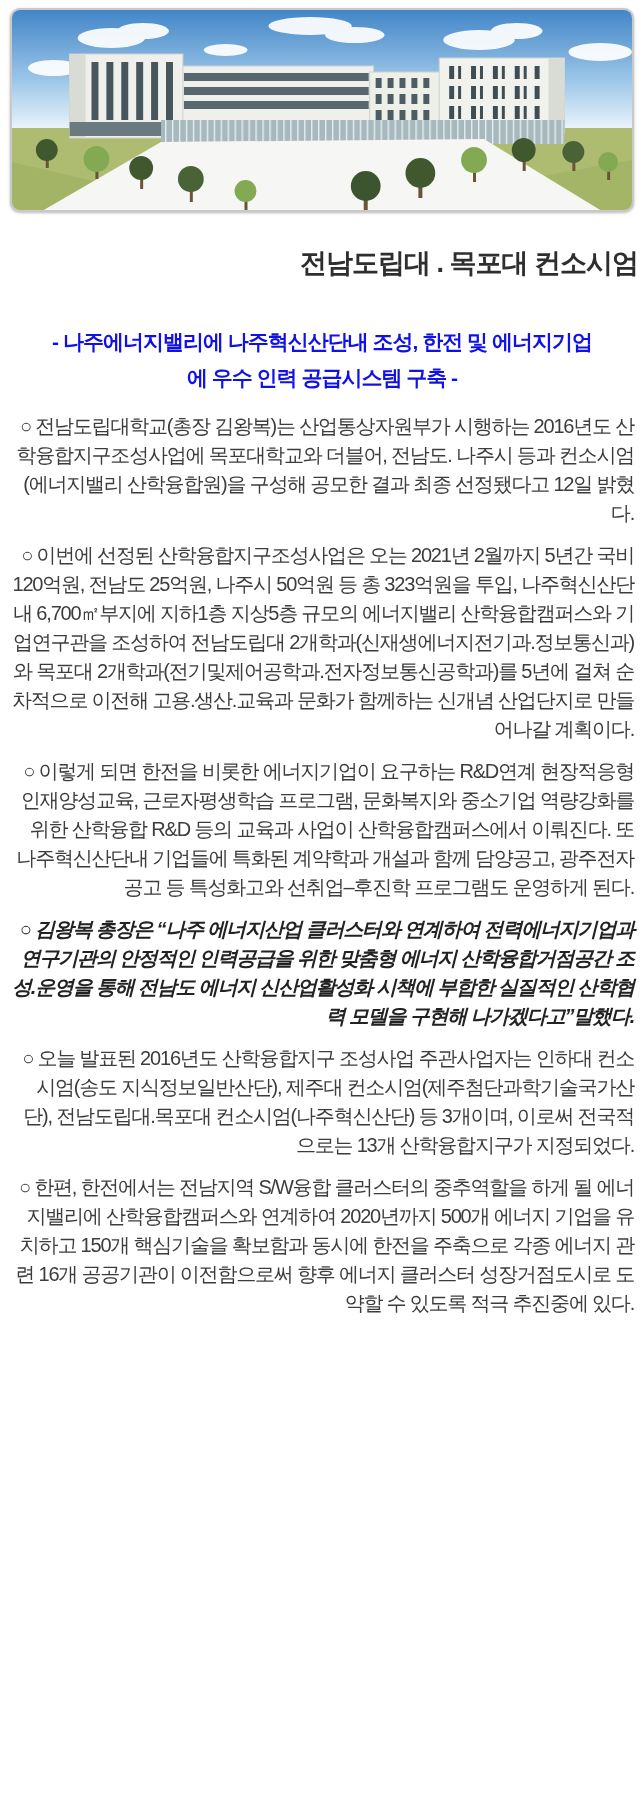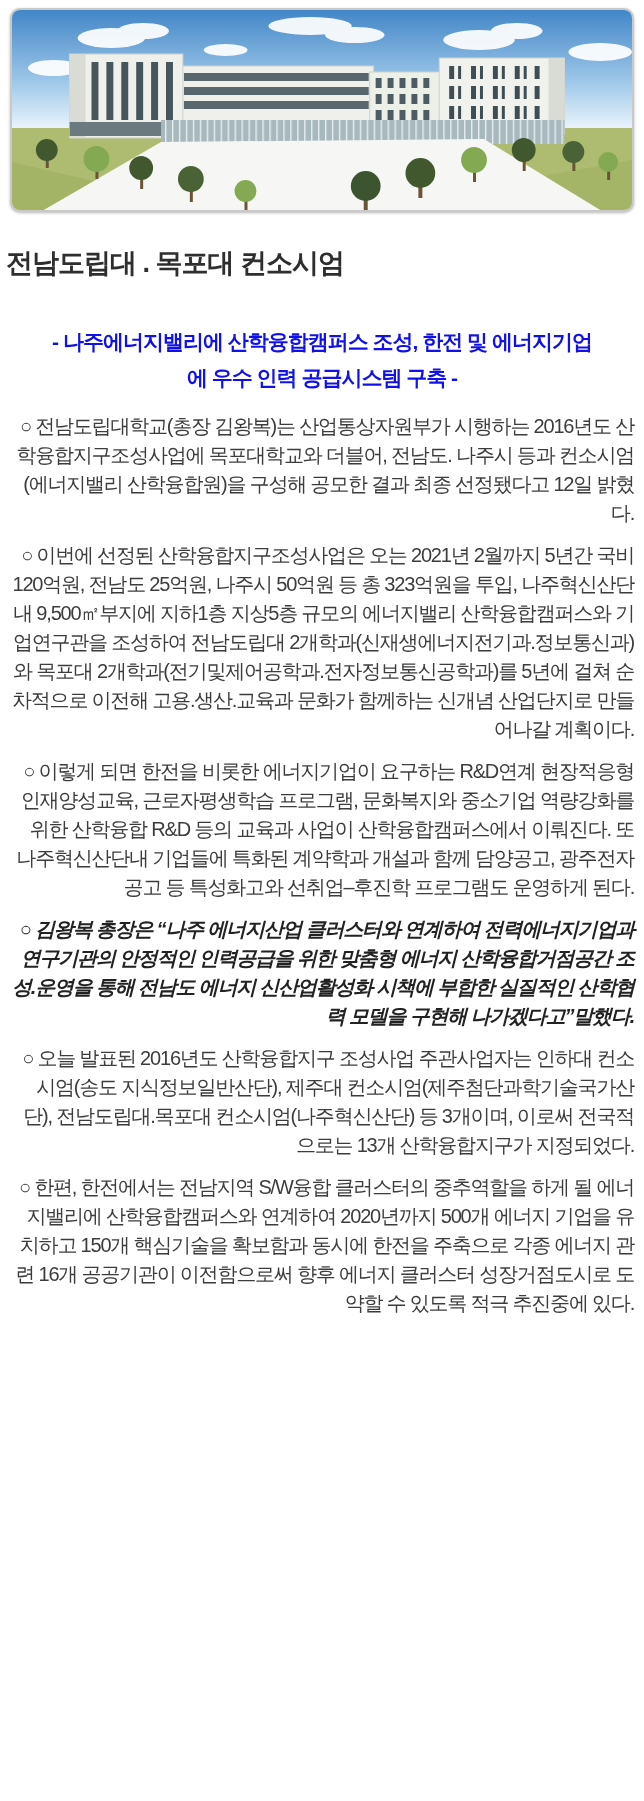--- a/index.html
+++ b/index.html
@@ -13,21 +13,21 @@
     height:200px;
     border:2px solid #c9c9c9;
     border-radius:10px;
     overflow:hidden;
     background:#fff;
     box-shadow:0 1px 3px rgba(0,0,0,.28);
   }
   .photo-frame svg{display:block;width:100%;height:100%;}
   .title{
     margin:32px 6px 0 6px;
-    text-align:left;
+    text-align:right;
     font-weight:bold;
     font-size:27px;
     line-height:38px;
     color:#2e2e2e;
     letter-spacing:-1px;
   }
   .subtitle{
     margin:42px 4px 0 4px;
     text-align:center;
     font-weight:bold;
@@ -210,24 +210,24 @@
         </g>
     </g>
   </svg>
 </figure>
 
 <header class="title">
   <div>전남도립대 . 목포대 컨소시엄</div>
 </header>
 
 <div class="subtitle">
-  <div>- 나주에너지밸리에 산학융합캠퍼스 조성, 한전 및 에너지기업</div>
+  <div>- 나주에너지밸리에 나주혁신산단내 조성, 한전 및 에너지기업</div>
   <div>에 우수 인력 공급시스템 구축 -</div>
 </div>
 
 <article class="article">
   <p>○ 전남도립대학교(총장 김왕복)는 산업통상자원부가 시행하는 2016년도 산학융합지구조성사업에 목포대학교와 더블어, 전남도. 나주시 등과 컨소시엄(에너지밸리 산학융합원)을 구성해 공모한 결과 최종 선정됐다고 12일 밝혔다.</p>
-  <p>○ 이번에 선정된 산학융합지구조성사업은 오는 2021년 2월까지 5년간 국비 120억원, 전남도 25억원, 나주시 50억원 등 총 323억원을 투입, 나주혁신산단내 9,500㎡부지에 지하1층 지상5층 규모의 에너지밸리 산학융합캠퍼스와 기업연구관을 조성하여 전남도립대 2개학과(신재생에너지전기과.정보통신과)와 목포대 2개학과(전기및제어공학과.전자정보통신공학과)를 5년에 걸쳐 순차적으로 이전해 고용.생산.교육과 문화가 함께하는 신개념 산업단지로 만들어나갈 계획이다.</p>
+  <p>○ 이번에 선정된 산학융합지구조성사업은 오는 2021년 2월까지 5년간 국비 120억원, 전남도 25억원, 나주시 50억원 등 총 323억원을 투입, 나주혁신산단내 6,700㎡부지에 지하1층 지상5층 규모의 에너지밸리 산학융합캠퍼스와 기업연구관을 조성하여 전남도립대 2개학과(신재생에너지전기과.정보통신과)와 목포대 2개학과(전기및제어공학과.전자정보통신공학과)를 5년에 걸쳐 순차적으로 이전해 고용.생산.교육과 문화가 함께하는 신개념 산업단지로 만들어나갈 계획이다.</p>
   <p>○ 이렇게 되면 한전을 비롯한 에너지기업이 요구하는 R&amp;D연계 현장적응형 인재양성교육, 근로자평생학습 프로그램, 문화복지와 중소기업 역량강화를 위한 산학융합 R&amp;D 등의 교육과 사업이 산학융합캠퍼스에서 이뤄진다. 또 나주혁신산단내 기업들에 특화된 계약학과 개설과 함께 담양공고, 광주전자공고 등 특성화고와 선취업–후진학 프로그램도 운영하게 된다.</p>
   <p class="bold">○ 김왕복 총장은 “나주 에너지산업 클러스터와 연계하여 전력에너지기업과 연구기관의 안정적인 인력공급을 위한 맞춤형 에너지 산학융합거점공간 조성.운영을 통해 전남도 에너지 신산업활성화 시책에 부합한 실질적인 산학협력 모델을 구현해 나가겠다고”말했다.</p>
   <p>○ 오늘 발표된 2016년도 산학융합지구 조성사업 주관사업자는 인하대 컨소시엄(송도 지식정보일반산단), 제주대 컨소시엄(제주첨단과학기술국가산단), 전남도립대.목포대 컨소시엄(나주혁신산단) 등 3개이며, 이로써 전국적으로는 13개 산학융합지구가 지정되었다.</p>
   <p>○ 한편, 한전에서는 전남지역 S/W융합 클러스터의 중추역할을 하게 될 에너지밸리에 산학융합캠퍼스와 연계하여 2020년까지 500개 에너지 기업을 유치하고 150개 핵심기술을 확보함과 동시에 한전을 주축으로 각종 에너지 관련 16개 공공기관이 이전함으로써 향후 에너지 클러스터 성장거점도시로 도약할 수 있도록 적극 추진중에 있다.</p>
 </article>
 
 </body></html>

